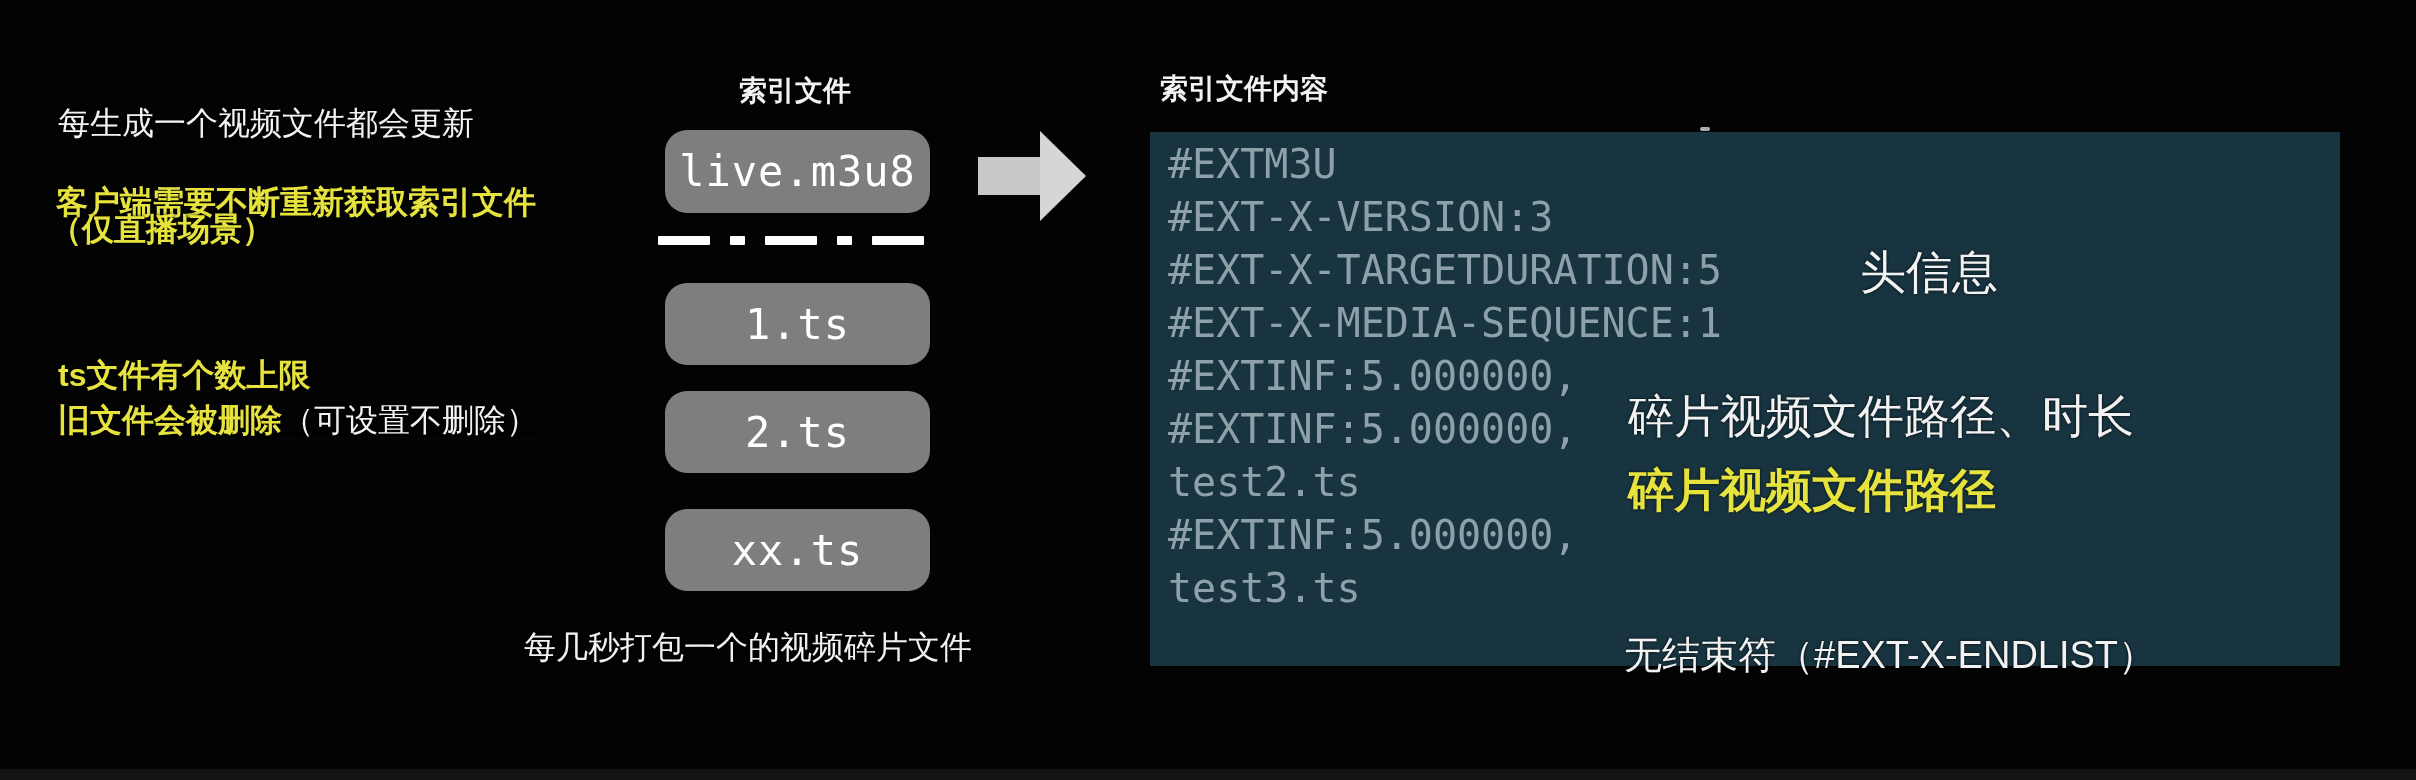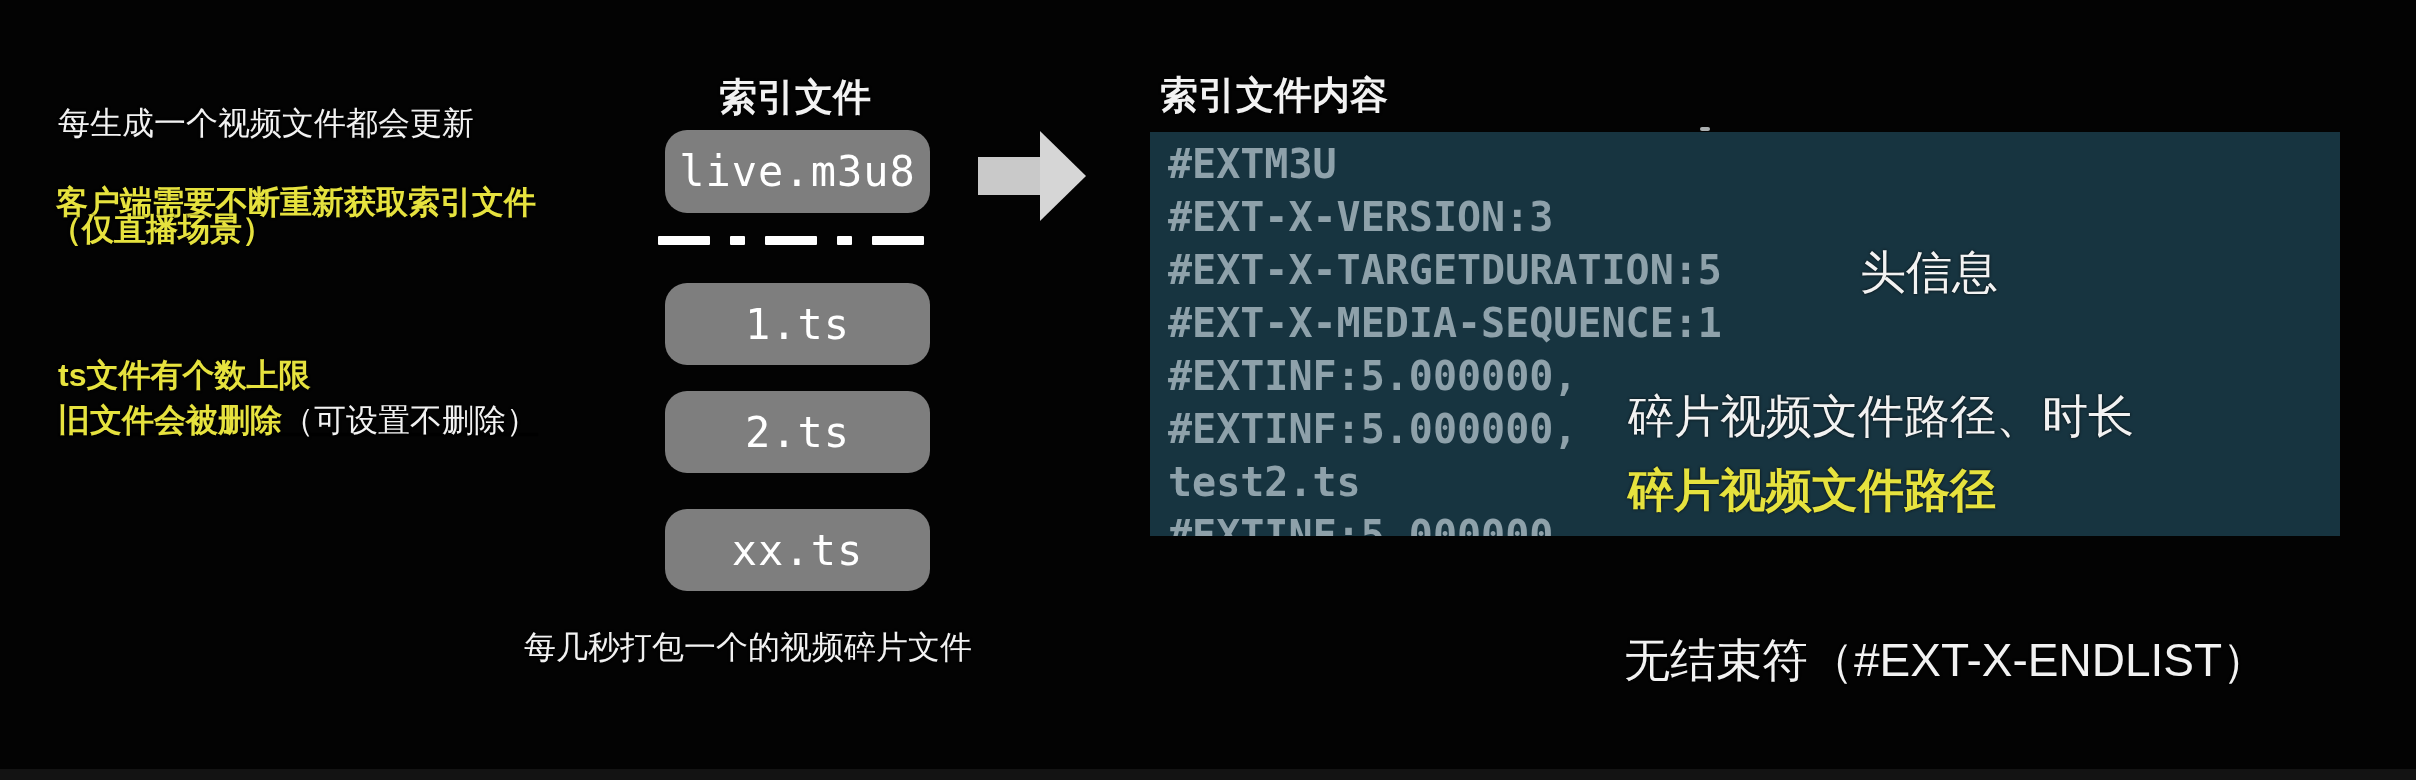--- a/index.html
+++ b/index.html
@@ -12,21 +12,21 @@
   .stage{
     position:relative; width:2416px; height:780px;
     background:var(--bg); overflow:hidden;
     font-family:"Liberation Sans", sans-serif;
   }
   .abs{position:absolute;}
   .note{font-size:32px; line-height:1.1; white-space:nowrap;
         text-shadow:0 0 3px rgba(0,0,0,.9);}
   .note.white{color:var(--white-text);}
   .note.yellow{color:var(--yellow); font-weight:bold;}
-  .col-title{color:var(--white-text); font-size:38px; font-weight:bold;
+  .col-title{color:var(--white-text); font-size:28px; font-weight:bold;
              white-space:nowrap; text-shadow:0 0 3px rgba(0,0,0,.9);}
 
   
   .file-box{
     left:665px; width:265px; height:82px;
     background:var(--box-gray); border-radius:22px;
     display:flex; align-items:center; justify-content:center;
   }
   .file-box span{
     color:var(--box-text);
@@ -43,22 +43,22 @@
   .arrow{left:978px; top:131px; width:108px; height:90px;}
   .arrow .shaft{position:absolute; left:0; top:26px; width:64px; height:38px;
                 background:var(--arrow-gray);}
   .arrow .head{position:absolute; left:62px; top:0; width:0; height:0;
                border-top:45px solid transparent;
                border-bottom:45px solid transparent;
                border-left:46px solid var(--arrow-head);}
 
   
   .code-block{
-    left:1150px; top:132px; width:1190px; height:404px;
-    background:var(--teal-bg); overflow:hidden;font-weight:bold;
+    left:1150px; top:132px; width:1190px; height:534px;
+    background:var(--teal-bg); overflow:hidden;
   }
   .code-line{
     margin-left:18px; height:53px; line-height:53px;
     color:var(--code-text);
     font-family:"DejaVu Sans Mono", monospace;
     font-size:40px; white-space:pre;
   }
   .code-pad{height:6px;}
   .annotation{font-size:46px; white-space:nowrap;
               text-shadow:0 0 3px rgba(0,0,0,.85);}
@@ -122,19 +122,19 @@
     <div class="code-line">#EXTINF:5.000000,</div>
     <div class="code-line">#EXTINF:5.000000,</div>
     <div class="code-line">test2.ts</div>
     <div class="code-line">#EXTINF:5.000000,</div>
     <div class="code-line">test3.ts</div>
   </div>
 
   <div class="abs annotation white" style="left:1860px; top:242px;">头信息</div>
   <div class="abs annotation white" style="left:1628px; top:386px;">碎片视频文件路径、时长</div>
   <div class="abs annotation yellow" style="left:1628px; top:460px;">碎片视频文件路径</div>
-  <div class="abs annotation white" style="left:1624px; top:630px; font-size:46px;">无结束符（#EXT-X-ENDLIST）</div>
+  <div class="abs annotation white" style="left:1624px; top:630px; font-size:38px;">无结束符（#EXT-X-ENDLIST）</div>
 
   <div class="abs artifact"></div>
 
   <div class="abs bottom-strip"></div>
 
 </div>
 
 </body></html>

